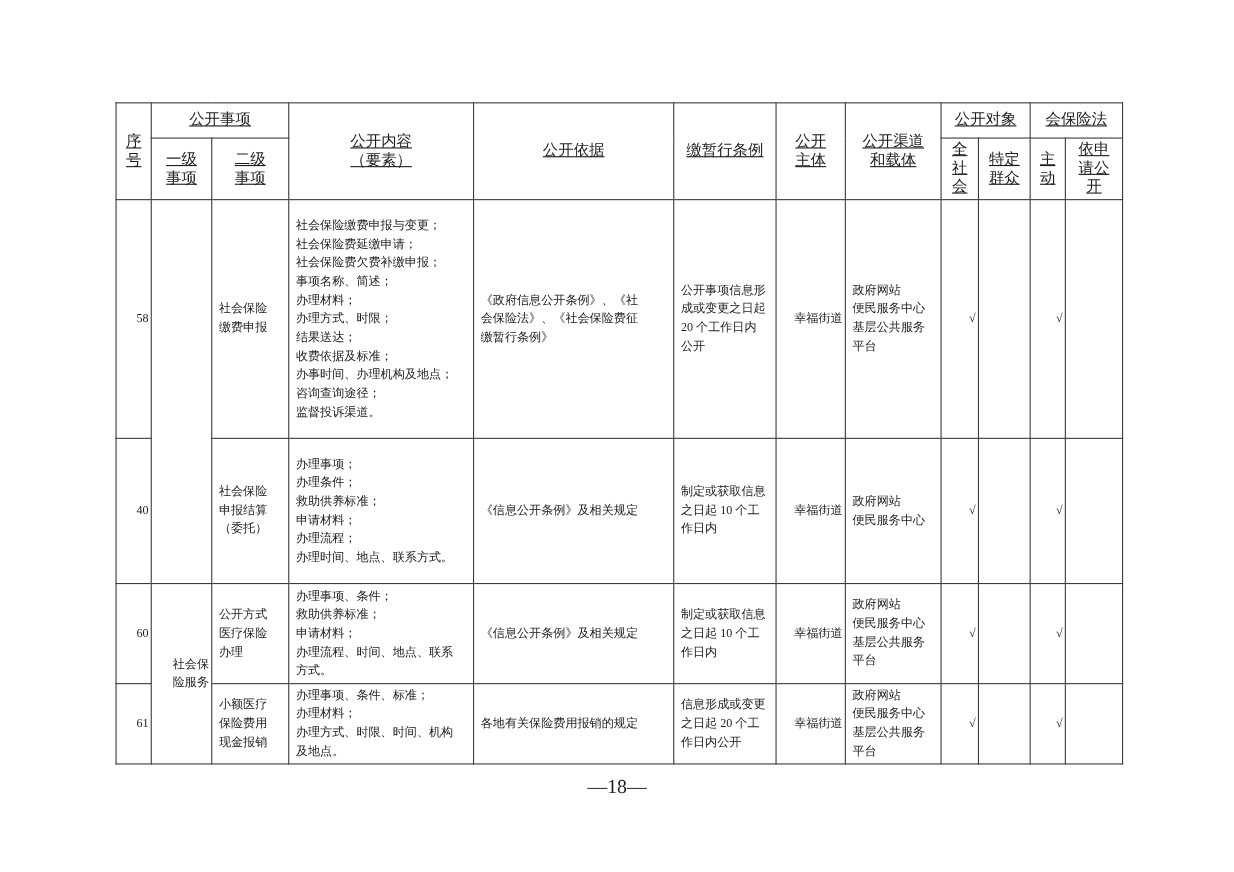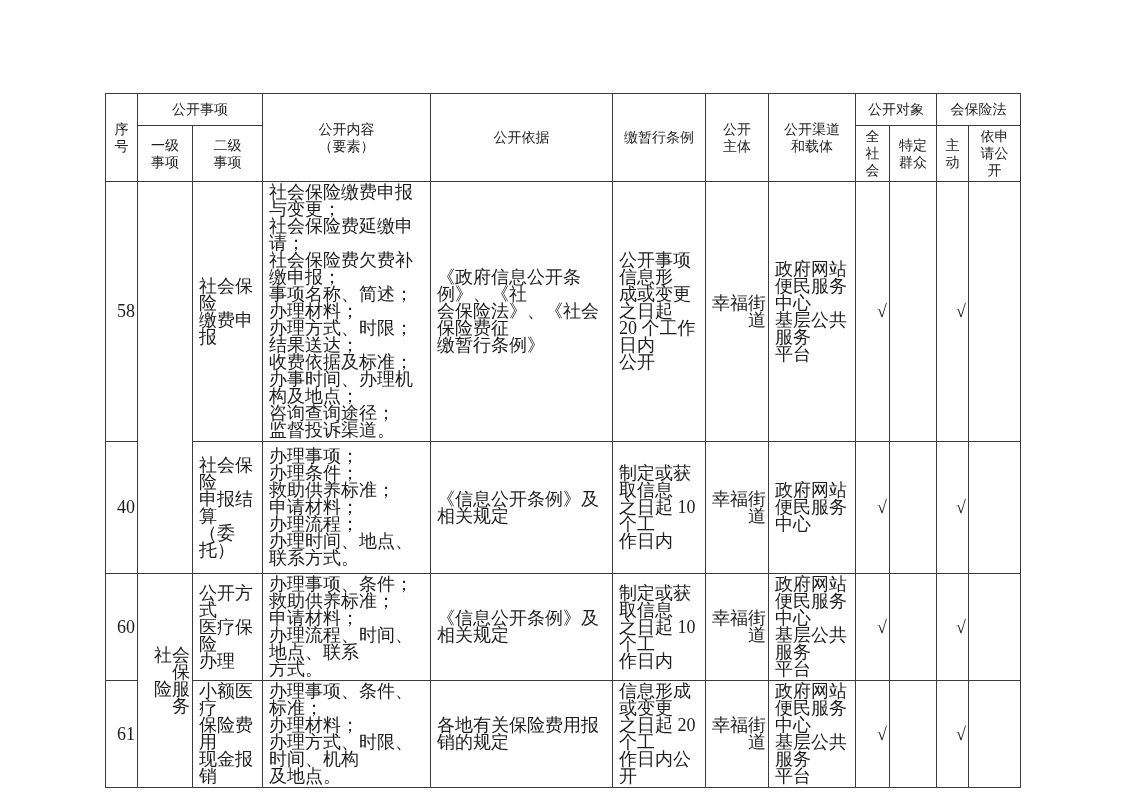--- a/index.html
+++ b/index.html
@@ -26,23 +26,24 @@
     vertical-align: middle;
     white-space: pre-line;
     font-weight: normal;
     overflow: hidden;
   }
   .doc-table th {
     font-size: 14px;
     line-height: 17px;
     text-align: center;
     padding: 2px;
+    text-decoration: underline;
   }
   .doc-table td {
-    font-size: 18px;
+    font-size: 11px;
     line-height: 17px;
     padding: 2px 6px;
     text-align: left;
   }
   .doc-table td.c { text-align: right; padding: 2px; }
   tr.hrow1 { height: 32px; }
   tr.hrow2 { height: 56px; }
   tr.r58 { height: 217px; }
   tr.r59 { height: 132px; }
   tr.r60 { height: 91px; }
@@ -212,14 +213,15 @@
 基层公共服务
 平台</td>
         <td class="c">√</td>
         <td class="c"></td>
         <td class="c">√</td>
         <td class="c"></td>
       </tr>
     </tbody>
   </table>
 
+  <div class="page-number">—18—</div>
 
 </div>
 
 </body></html>

